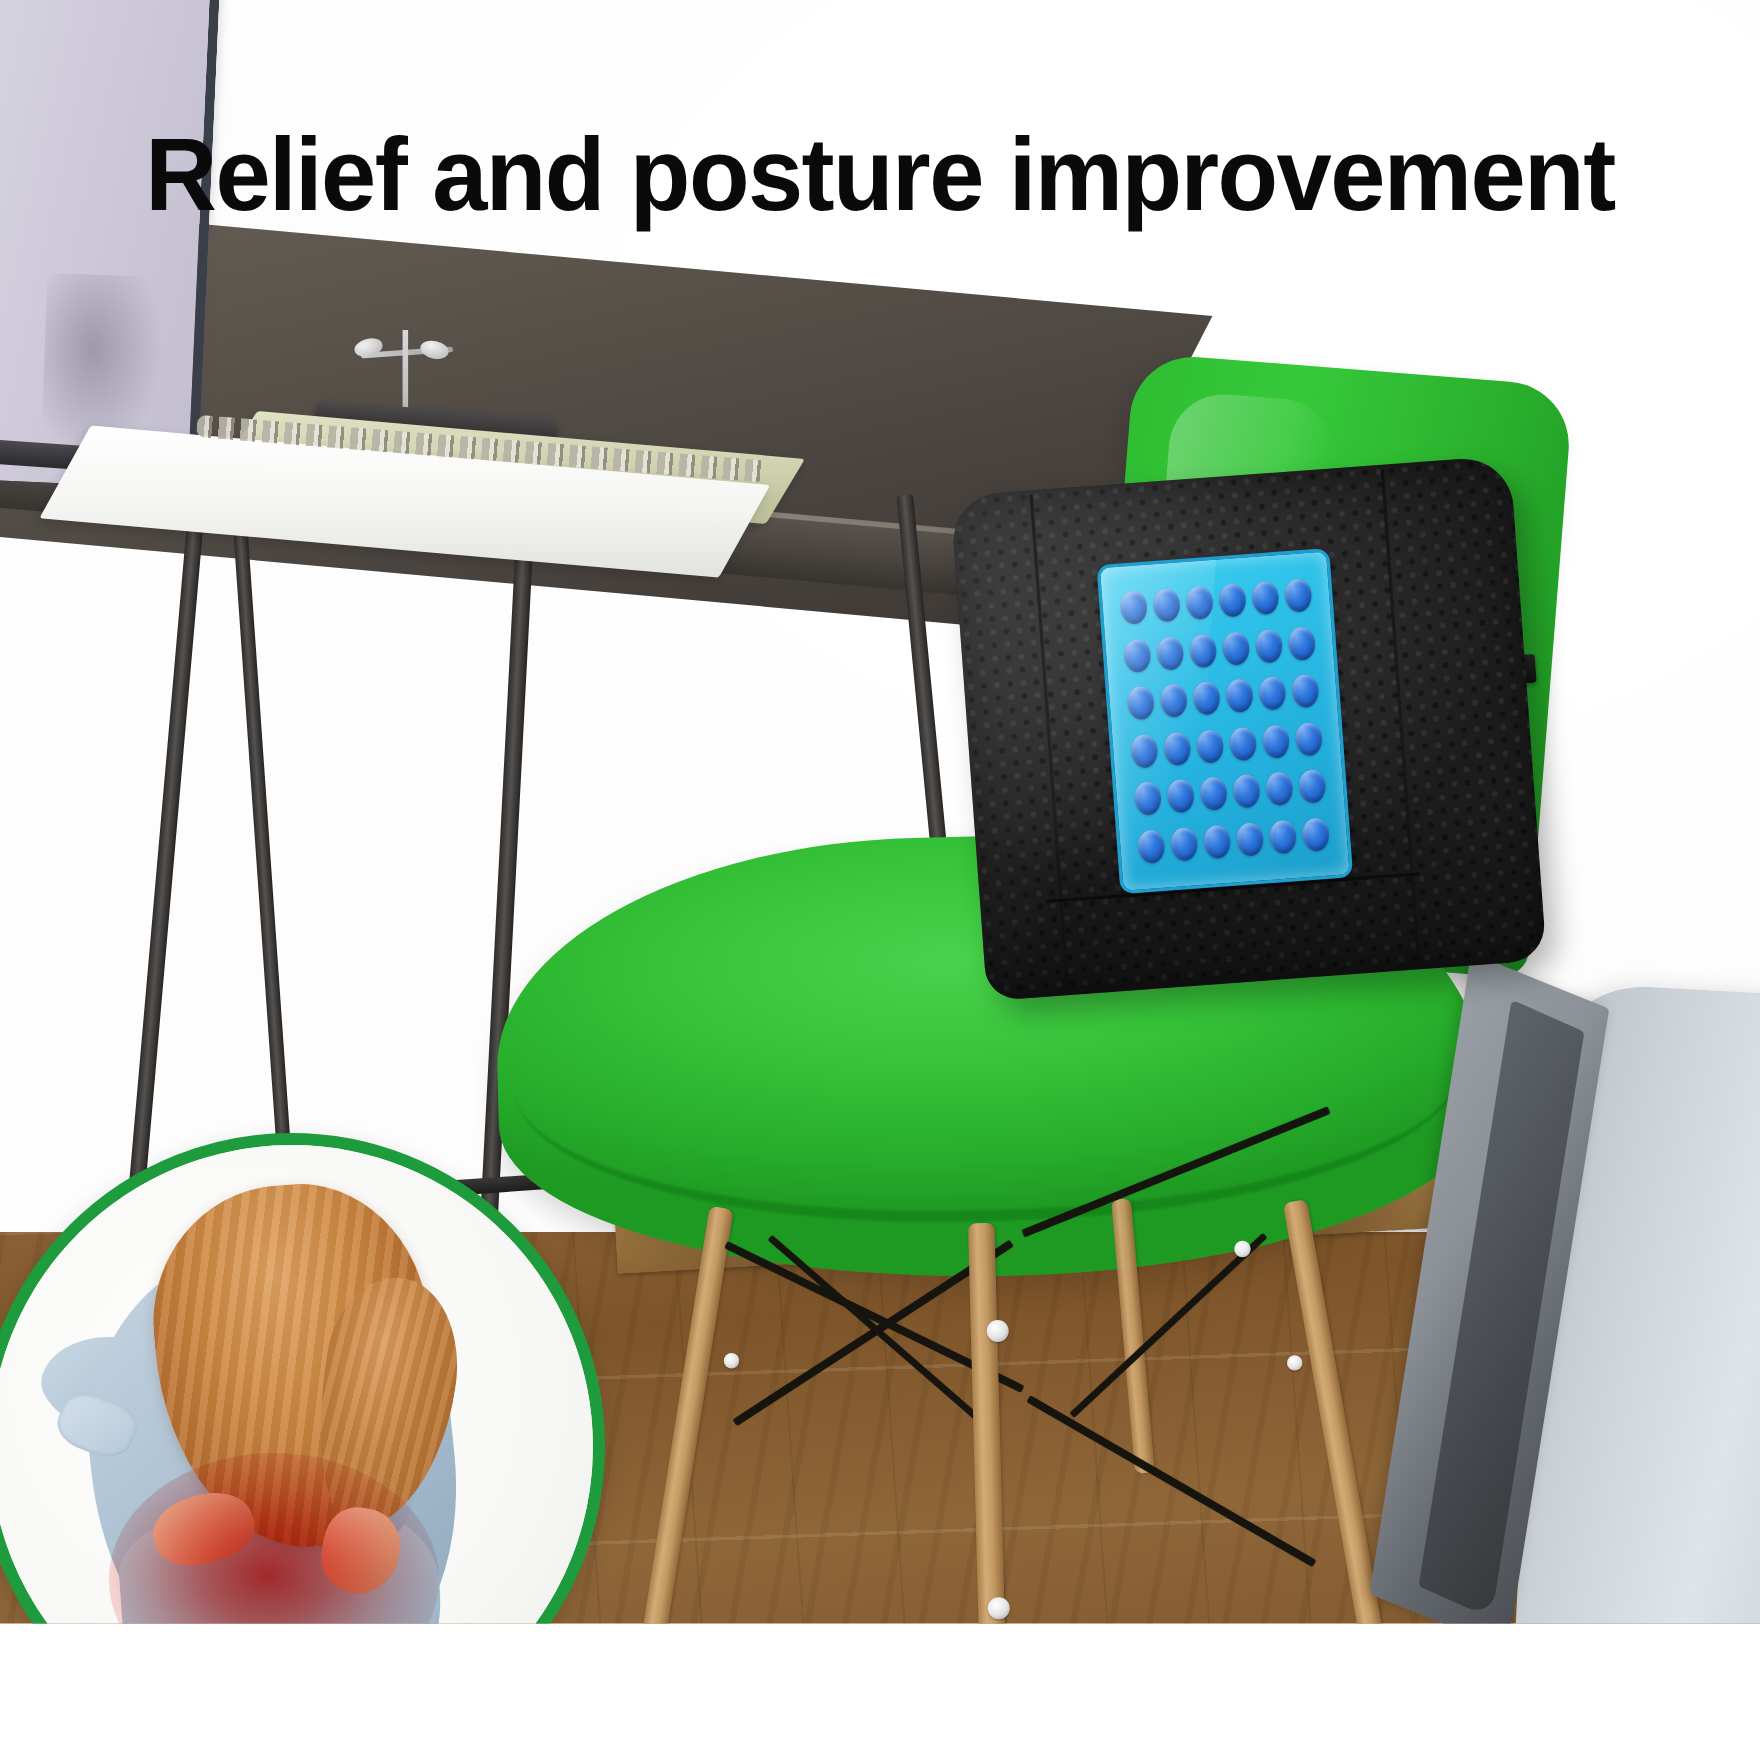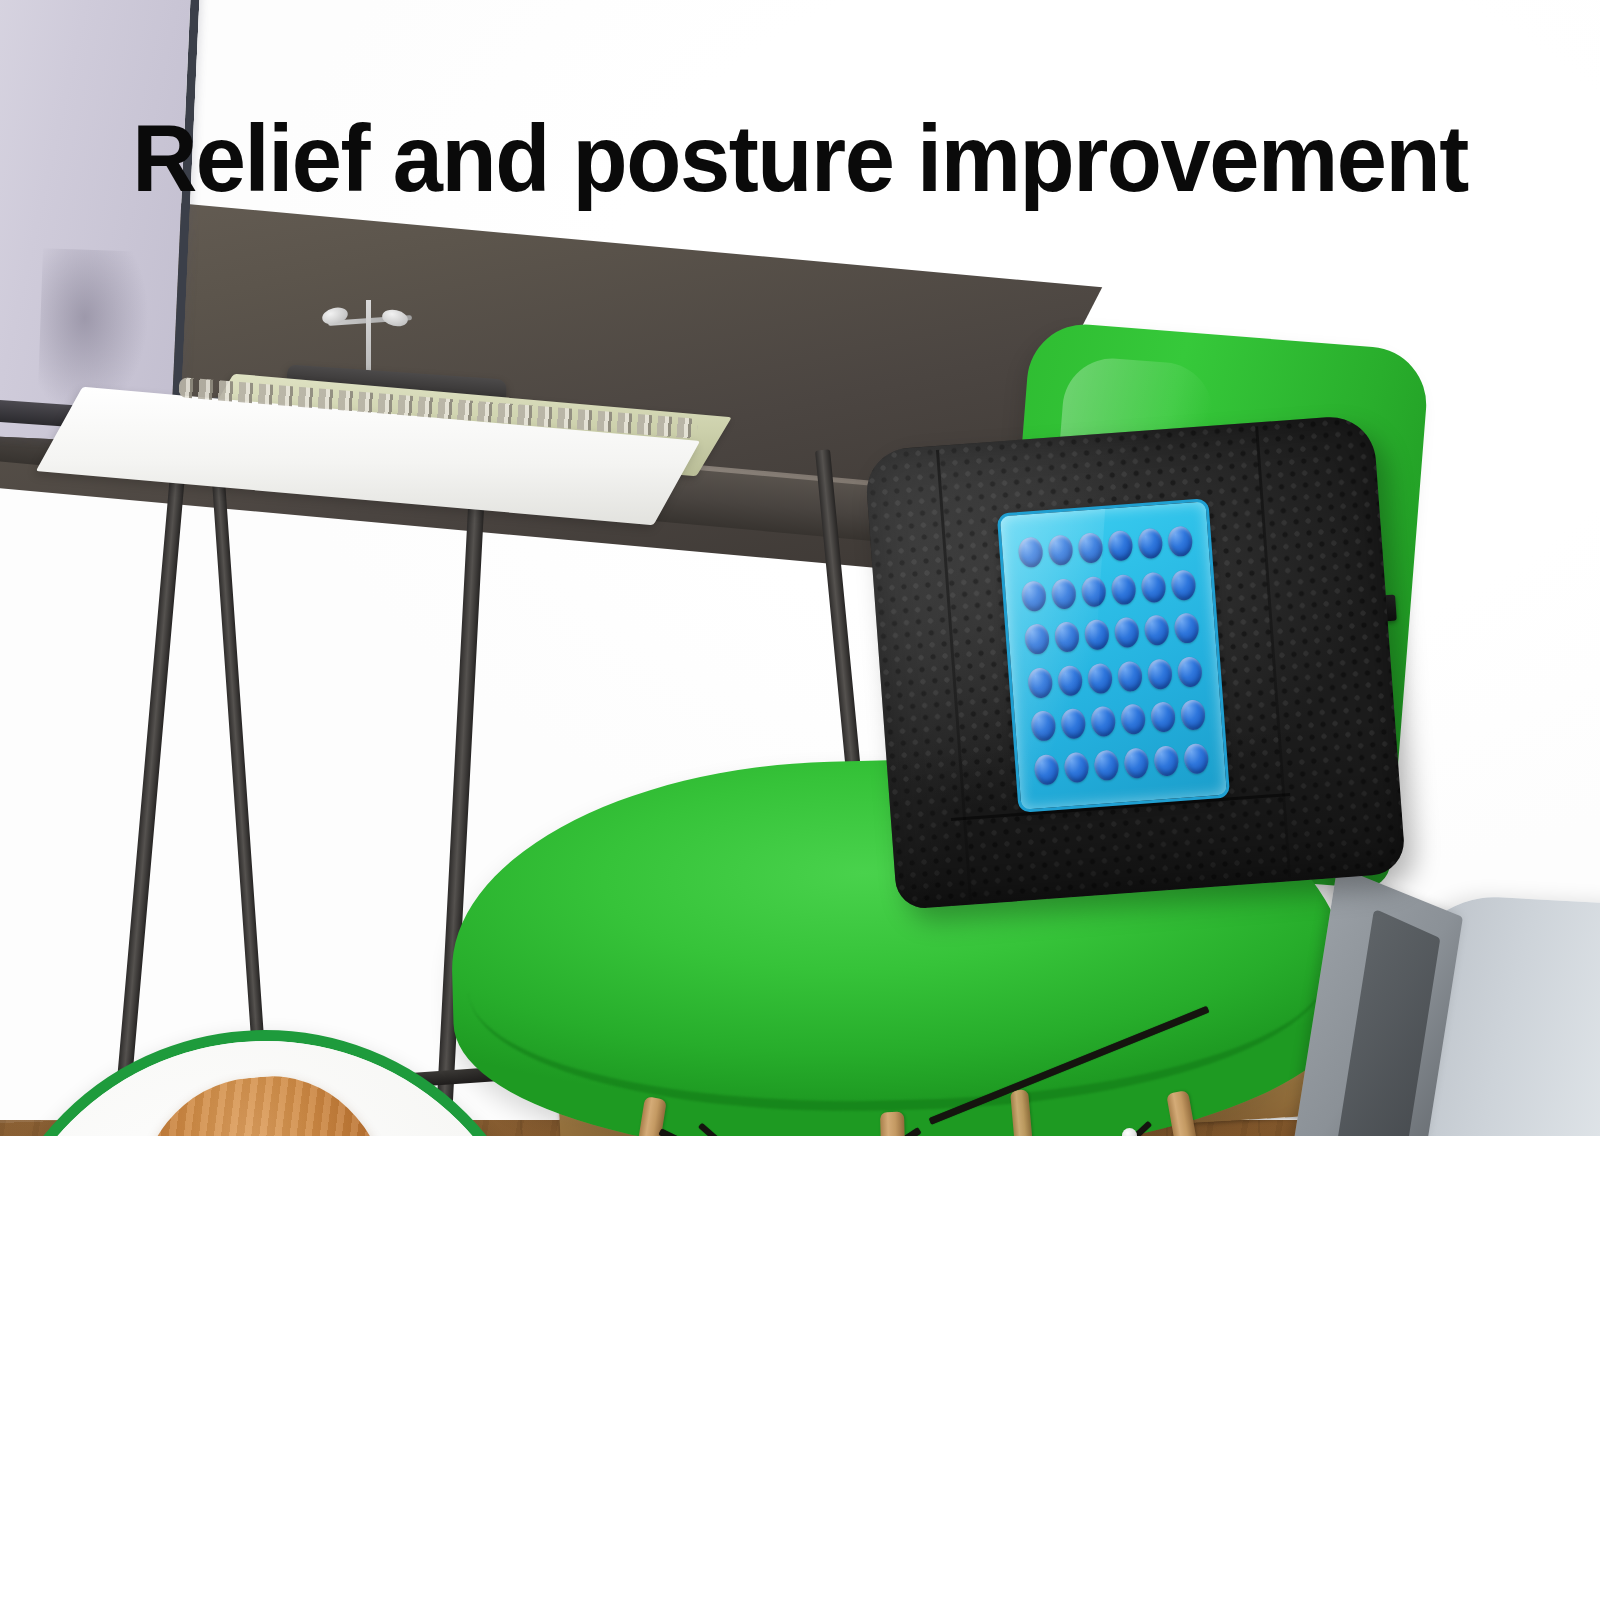--- a/index.html
+++ b/index.html
@@ -4,21 +4,21 @@
 <style>
   * { box-sizing: border-box; margin: 0; padding: 0; }
   html, body {
     width: 1600px; height: 1600px;
     background: #ffffff;
     font-family: "Liberation Sans", sans-serif;
     overflow: hidden;
   }
   #stage {
     position: relative;
-    width: 1600px; height: 1136px;
+    width: 1600px; height: 1476px;
     background: #ffffff;
     overflow: hidden;
   }
 
   
   .scene { position:absolute; inset:0; overflow:hidden; }
 
   
   .wall {
     position:absolute; left:0; top:0; width:1600px; height:1230px;

